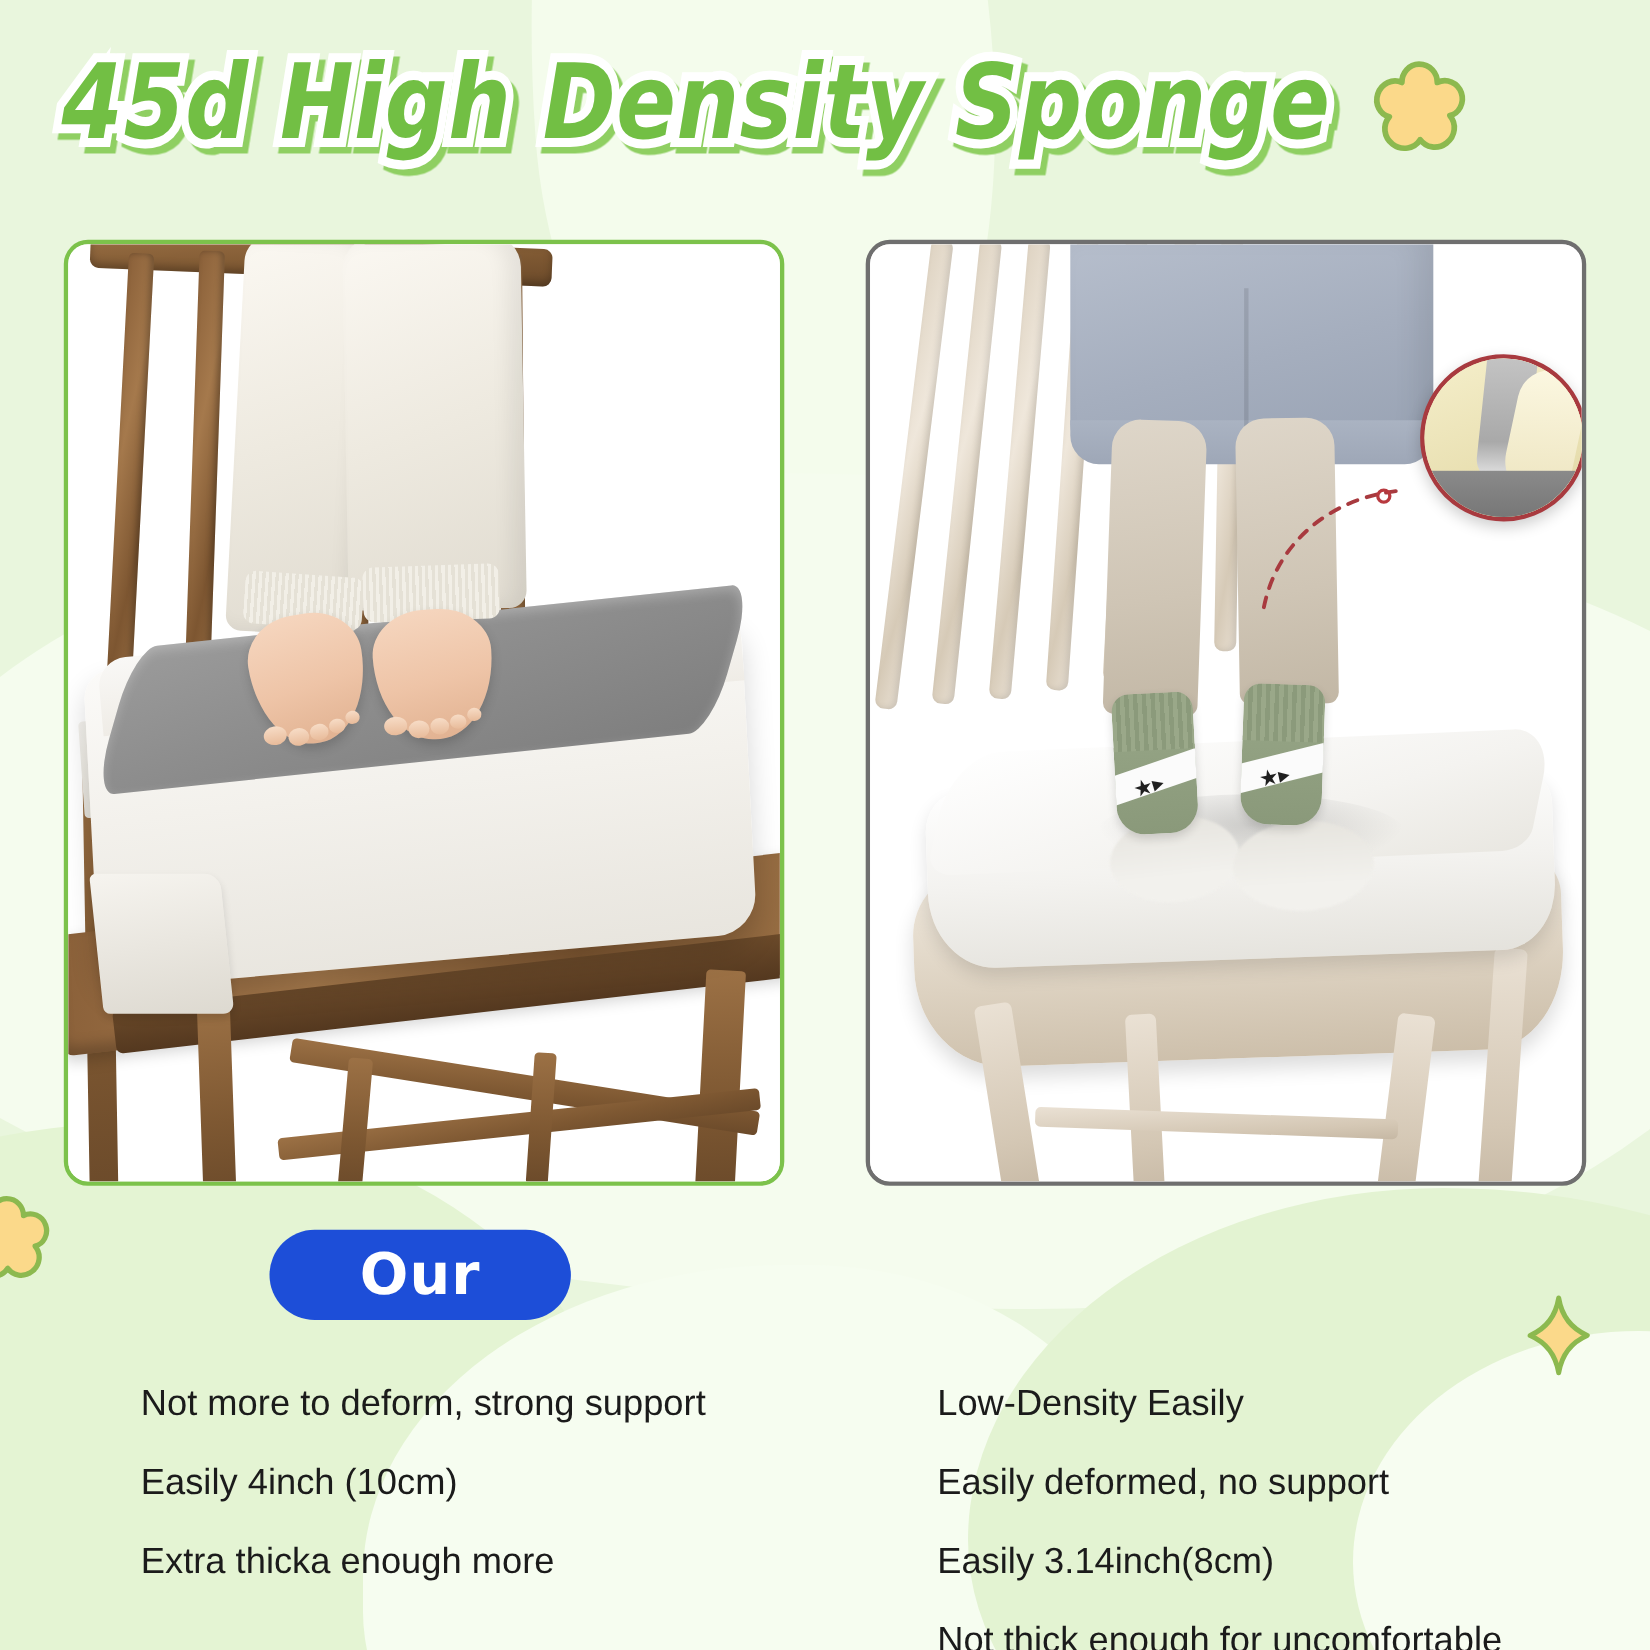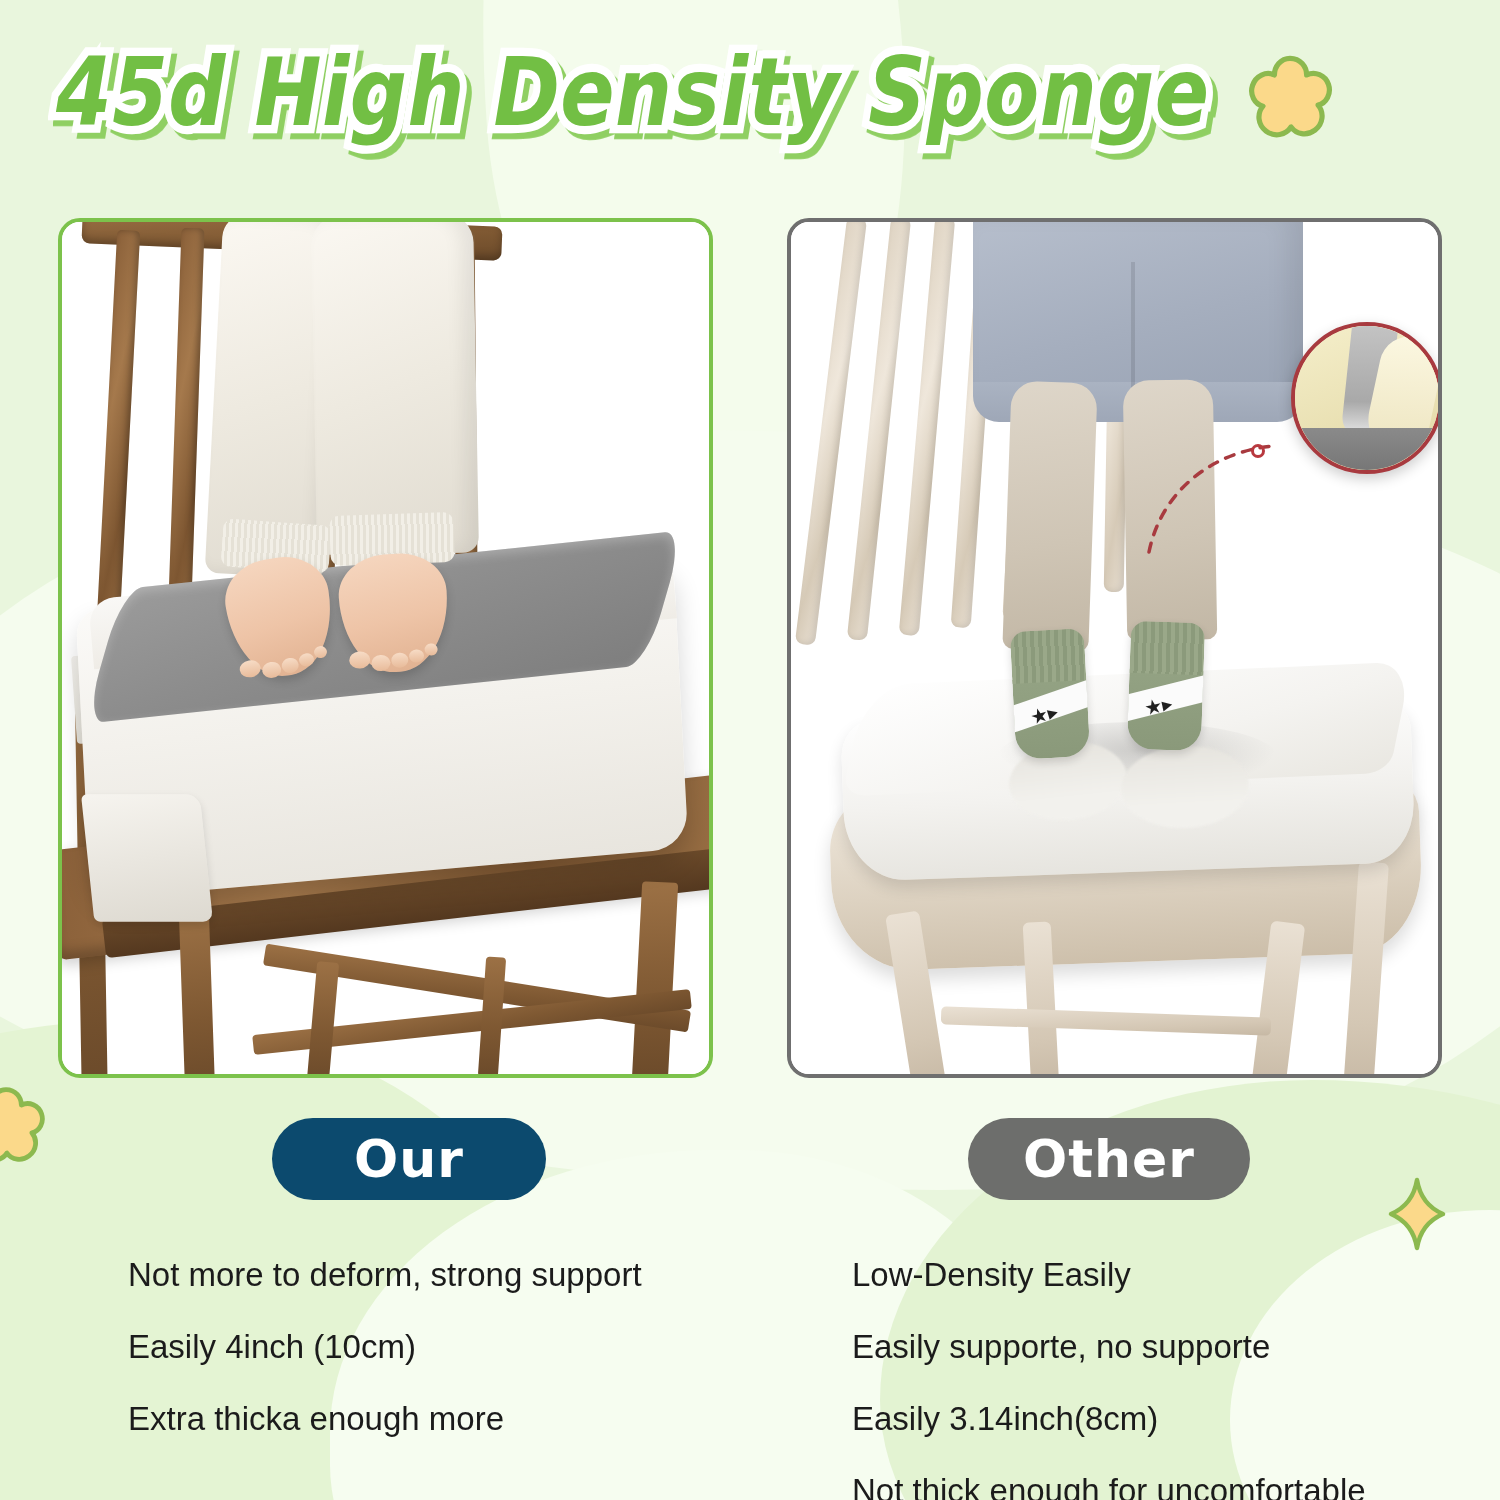--- a/index.html
+++ b/index.html
@@ -397,21 +397,21 @@
     position:absolute;
     height:82px;
     border-radius:41px;
     display:flex; align-items:center; justify-content:center;
     color:#ffffff;
     font-family:"DejaVu Sans", sans-serif;
     font-size:52px;
     font-weight:700;
     letter-spacing:1px;
   }
-  .badge-our   { left:272px; top:1118px; width:274px; background:#0c4a6e; }
+  .badge-our   { left:245px; top:1118px; width:274px; background:#1d4ed8; }
   .badge-other { left:968px; top:1118px; width:282px; background:#6d6e6c; }
 
   
   .features {
     position:absolute;
     top:1238px;
     font-size:33px;
     color:#1b1b1b;
     line-height:1.0;
   }
@@ -560,30 +560,27 @@
         <div class="callout-foam-lip"></div>
         <div class="callout-base"></div>
       </div>
 
     </div>
   </div>
 
   <div class="badge badge-our">
     <span>Our</span>
   </div>
-  <div class="badge badge-other">
-    <span>Other</span>
-  </div>
 
   <div class="features features-our">
     <div class="feature-item">Not more to deform, strong support</div>
     <div class="feature-item">Easily 4inch (10cm)</div>
     <div class="feature-item">Extra thicka enough more</div>
   </div>
 
   <div class="features features-other">
     <div class="feature-item">Low-Density Easily</div>
-    <div class="feature-item">Easily supporte, no supporte</div>
+    <div class="feature-item">Easily deformed, no support</div>
     <div class="feature-item">Easily 3.14inch(8cm)</div>
     <div class="feature-item">Not thick enough for uncomfortable</div>
   </div>
 
 </div>
 
 </body></html>

